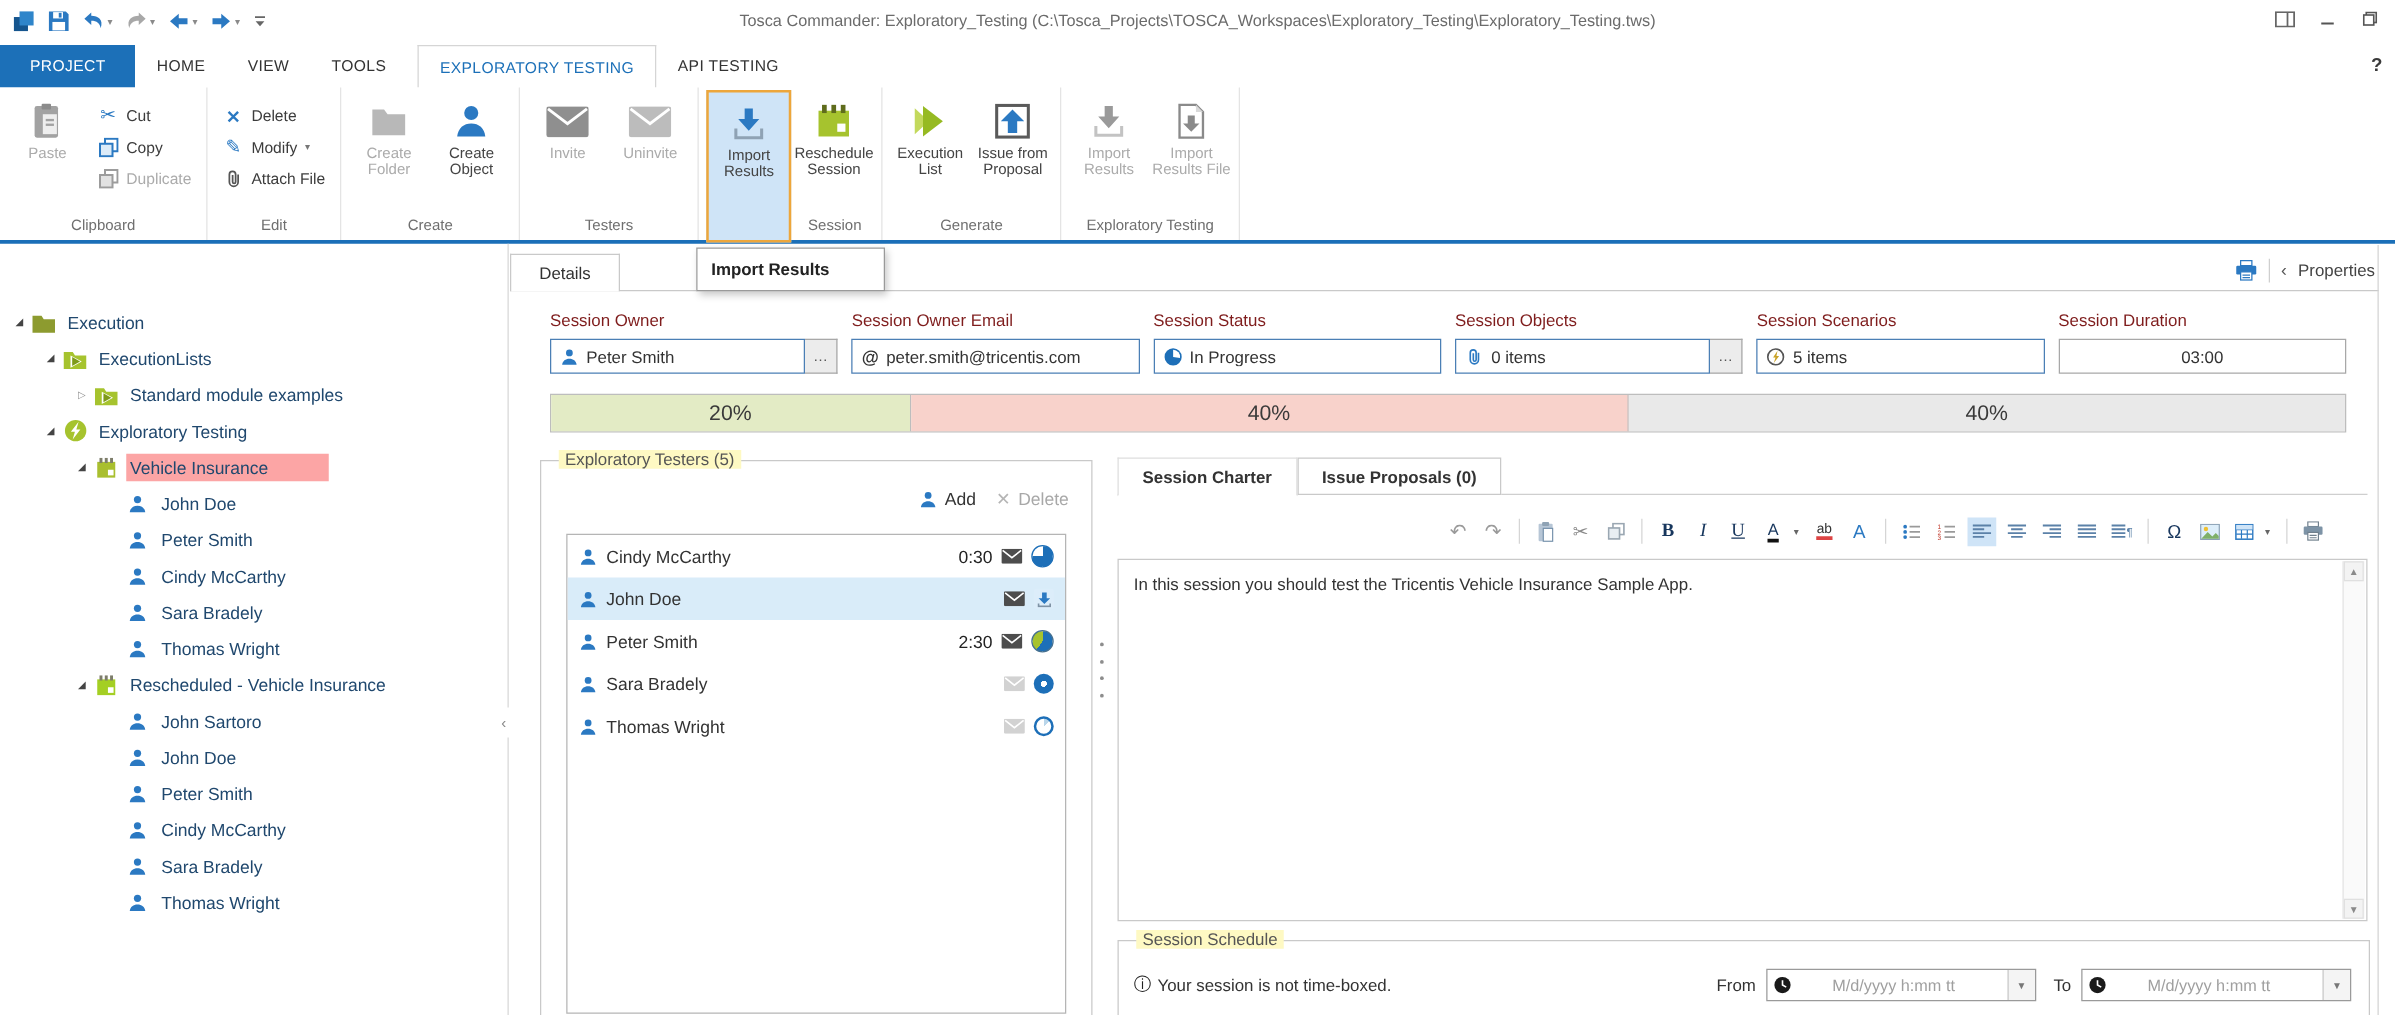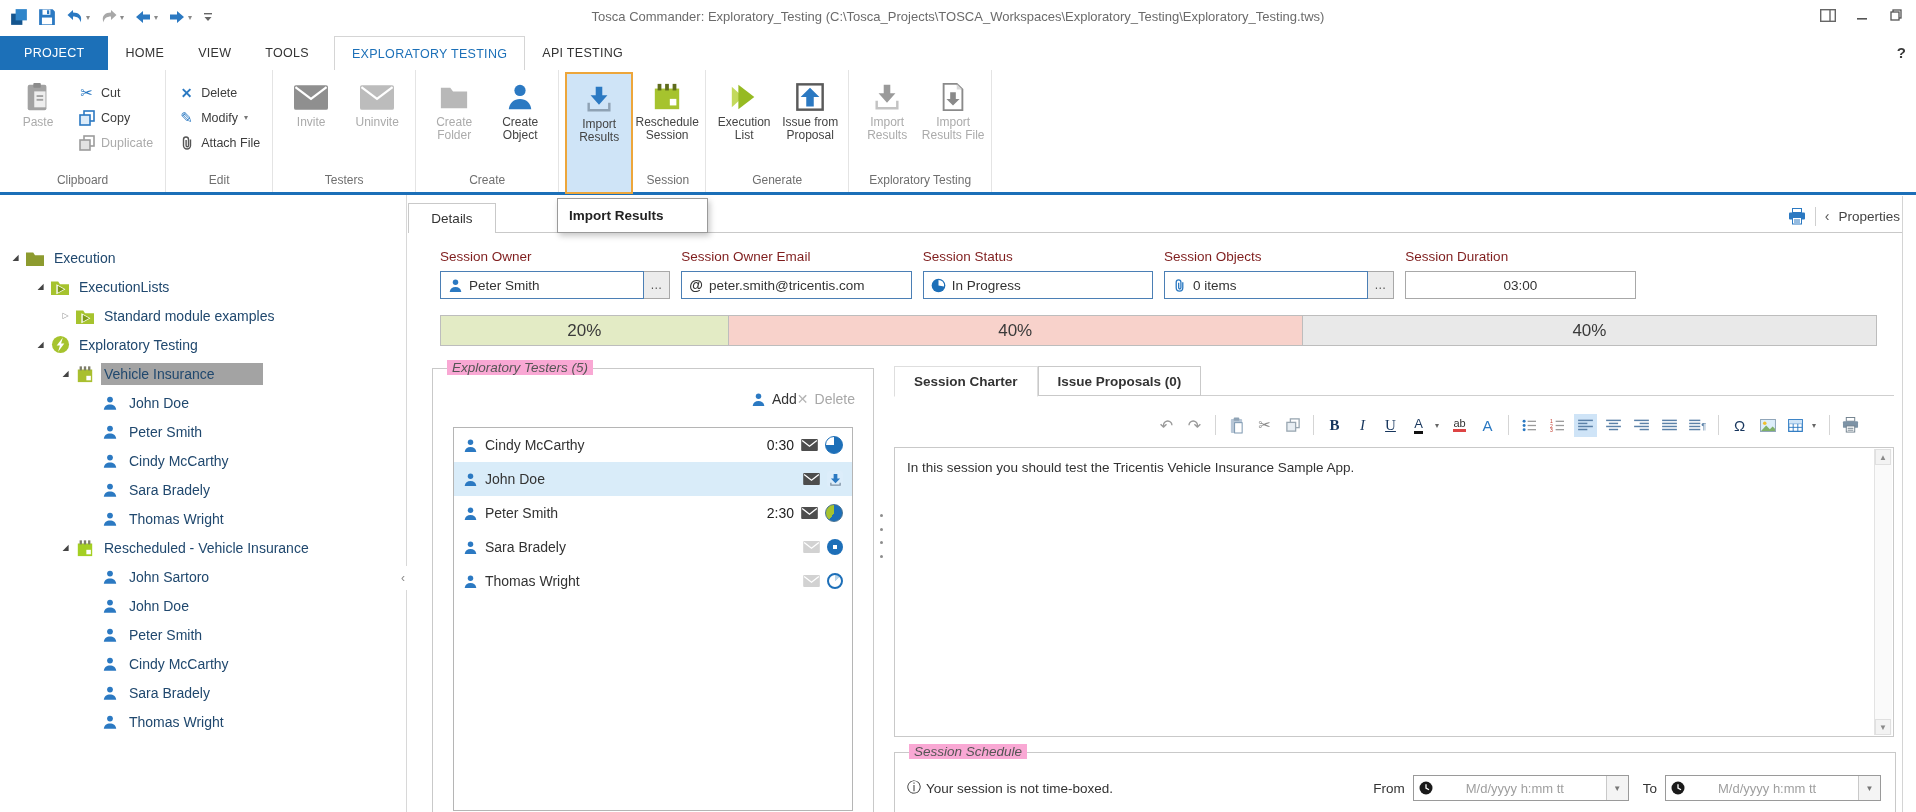--- a/index.html
+++ b/index.html
@@ -46,21 +46,21 @@
            box-shadow:2px 3px 6px rgba(0,0,0,.22);display:flex;align-items:center;padding-left:11px;
            font-size:13.5px;font-weight:bold;color:#222;z-index:30;}
 
   
   #tree{left:0;top:195px;width:407px;height:617px;border-right:1px solid #d8d8d8;padding-top:48px;box-sizing:border-box;}
   .trow{height:29px;display:flex;align-items:center;font-size:14px;color:#20486e;}
   .texp{width:15px;text-align:center;font-size:8px;color:#444;flex:none;}
   .texp.closed{color:#919191;}
   .tico{width:20px;height:20px;margin:0 6px 0 2px;flex:none;display:flex;align-items:center;justify-content:center;}
   .tlabel{padding:3px 10px 3px 3px;white-space:nowrap;}
-  .trow.selected .tlabel{background:#a3a3a3;padding-right:48px;}
+  .trow.selected .tlabel{background:#fca5a5;padding-right:48px;}
   #tree-collapse{left:398px;top:566px;width:10px;height:24px;display:flex;align-items:center;justify-content:center;
                  font-size:12px;color:#8a8a8a;z-index:5;background:#fff;}
 
   
   #dtab-line{left:408px;top:232px;width:1495px;border-top:1px solid #c9c9c9;}
   #details-tab{left:408px;top:203px;width:88px;height:30px;background:#fff;border:1px solid #c9c9c9;border-bottom:none;
                display:flex;align-items:center;justify-content:center;font-size:13.5px;color:#333;z-index:2;box-sizing:border-box;}
   #pane-right-border{left:1902px;top:196px;width:0;height:616px;border-left:1px solid #d4d4d4;}
   #props{right:16px;top:204px;display:flex;align-items:center;gap:9px;height:24px;}
   #props .pdiv{width:1px;height:19px;background:#cfcfcf;}
@@ -78,22 +78,22 @@
          display:flex;align-items:center;justify-content:center;font-size:12px;letter-spacing:1px;}
   .fval{white-space:nowrap;overflow:hidden;text-overflow:ellipsis;}
 
   
   #progress{left:440px;top:315px;width:1437px;height:31px;display:flex;border:1px solid #bdbdbd;box-sizing:border-box;}
   .pseg{display:flex;align-items:center;justify-content:center;font-size:17px;color:#3a3a3a;border-right:1px solid #bdbdbd;}
   .pseg:last-child{border-right:none;}
 
   
   #testers{left:432px;top:368px;width:440px;height:450px;border:1px solid #c9c9c9;}
-  .legend{position:absolute;top:-9px;left:14px;background:#f9a8d4;padding:0 5px;font-size:13.5px;color:#555;font-style:italic;}
-  #testers-actions{position:absolute;right:18px;top:22px;display:flex;align-items:flex-start;font-size:14px;}
+  .legend{position:absolute;top:-9px;left:14px;background:#fef9c3;padding:0 5px;font-size:13.5px;color:#555;}
+  #testers-actions{position:absolute;right:18px;top:22px;display:flex;align-items:flex-start;gap:16px;font-size:14px;}
   .tact{display:flex;align-items:center;gap:6px;color:#333;}
   .tact.disabled{color:#a8a8a8;}
   #testers-list{position:absolute;left:20px;right:20px;top:58px;bottom:8px;border:1px solid #b5b5b5;overflow:hidden;}
   .trw{display:flex;align-items:center;gap:7px;height:34px;padding:0 9px;font-size:14px;color:#333;}
   .trw.selected{background:#d9ecf9;}
   .trw .ttime{margin-left:auto;font-size:14px;color:#222;}
   .trw .tmail{flex:none;}
   .stat{width:16px;height:16px;border-radius:50%;flex:none;}
   .stat.pie-progress{background:conic-gradient(#1d6fb8 0 272deg,#fff 272deg);border:1px solid #1d6fb8;}
   .stat.pie-mixed{background:conic-gradient(#1d6fb8 0 215deg,#a6c32e 215deg);border:1px solid #467191;}
@@ -282,60 +282,60 @@
             <span class="lbl">Attach File</span>
           </div>
         </div>
       </div>
       <div class="rgroup-label">Edit</div>
     </div>
     <div class="rgroup">
       <div class="rbtns">
         <div class="rbtn large disabled">
           <span class="ric ic">
+            <svg width="30" height="30" viewBox="0 0 32 32">
+              <path d="M2 6 h10 l3 4 h15 v18 H2z" fill="#b8b8b8"></path>
+            </svg>
+          </span>
+          <span class="lbl">Create Folder</span>
+        </div>
+        <div class="rbtn large">
+          <span class="ric ic">
+            <svg width="30" height="30" viewBox="0 0 32 32">
+              <circle cx="16" cy="9" r="6" fill="#2b79c2"></circle>
+              <path d="M4 29 c.8-7 5.5-11 12-11 s11.2 4 12 11z" fill="#2b79c2"></path>
+            </svg>
+          </span>
+          <span class="lbl">Create Object</span>
+        </div>
+      </div>
+      <div class="rgroup-label">Create</div>
+    </div>
+    <div class="rgroup">
+      <div class="rbtns">
+        <div class="rbtn large disabled">
+          <span class="ric ic">
             <svg width="34" height="25" viewBox="0 0 36 26">
               <rect width="36" height="26" rx="2" fill="#8f8f8f"></rect>
               <path d="M1.5 2 L18 14.5 34.5 2" stroke="#fff" stroke-width="2.4" fill="none"></path>
             </svg>
           </span>
           <span class="lbl">Invite</span>
         </div>
         <div class="rbtn large disabled">
           <span class="ric ic">
             <svg width="34" height="25" viewBox="0 0 36 26">
               <rect width="36" height="26" rx="2" fill="#bcbcbc"></rect>
               <path d="M1.5 2 L18 14.5 34.5 2" stroke="#fff" stroke-width="2.4" fill="none"></path>
             </svg>
           </span>
           <span class="lbl">Uninvite</span>
         </div>
       </div>
       <div class="rgroup-label">Testers</div>
-    </div>
-    <div class="rgroup">
-      <div class="rbtns">
-        <div class="rbtn large disabled">
-          <span class="ric ic">
-            <svg width="30" height="30" viewBox="0 0 32 32">
-              <path d="M2 6 h10 l3 4 h15 v18 H2z" fill="#b8b8b8"></path>
-            </svg>
-          </span>
-          <span class="lbl">Create Folder</span>
-        </div>
-        <div class="rbtn large">
-          <span class="ric ic">
-            <svg width="30" height="30" viewBox="0 0 32 32">
-              <circle cx="16" cy="9" r="6" fill="#2b79c2"></circle>
-              <path d="M4 29 c.8-7 5.5-11 12-11 s11.2 4 12 11z" fill="#2b79c2"></path>
-            </svg>
-          </span>
-          <span class="lbl">Create Object</span>
-        </div>
-      </div>
-      <div class="rgroup-label">Create</div>
     </div>
     <div class="rgroup lbl-right">
       <div class="rbtns">
         <div class="rbtn large hl">
           <span class="ric ic">
             <svg width="30" height="30" viewBox="0 0 32 32">
               <polygon points="12.5,3 19.5,3 19.5,12 25,12 16,22 7,12 12.5,12" fill="#2b79c2"></polygon>
               <path d="M5 20 v8 h22 v-8" stroke="#8fa2b4" stroke-width="2.6" fill="none"></path>
             </svg>
           </span>
@@ -655,20 +655,34 @@
           <span class="ic">
             <svg width="15" height="15" viewBox="0 0 16 16">
               <path d="M11.5 4.5 v6 a3.5 3.5 0 0 1 -7 0 v-6 a2.5 2.5 0 0 1 5 0 v6 a1.2 1.2 0 0 1 -2.4 0 v-5.5" fill="none" stroke="#2b79c2" stroke-width="1.4"></path>
             </svg>
           </span>
           <span class="fval">0 items</span>
         </div>
         <div class="fmore">…</div>
       </div>
     </div>
+    <div class="fcell">
+      <div class="flabel">Session Scenarios</div>
+      <div class="frow">
+        <div class="finput">
+          <span class="ic">
+            <svg width="15" height="15" viewBox="0 0 16 16">
+              <circle cx="8" cy="8" r="6.7" fill="#fff" stroke="#555" stroke-width="1.4"></circle>
+              <path d="M9.6 2.8 L5.8 8.6 h2.1 L6.4 13.2 11 7.2 H8.7z" fill="#c9a227"></path>
+            </svg>
+          </span>
+          <span class="fval">5 items</span>
+        </div>
+      </div>
+    </div>
     <div class="fcell graybrd center">
       <div class="flabel">Session Duration</div>
       <div class="frow">
         <div class="finput">
           <span class="fval">03:00</span>
         </div>
       </div>
     </div>
   </div>
 

